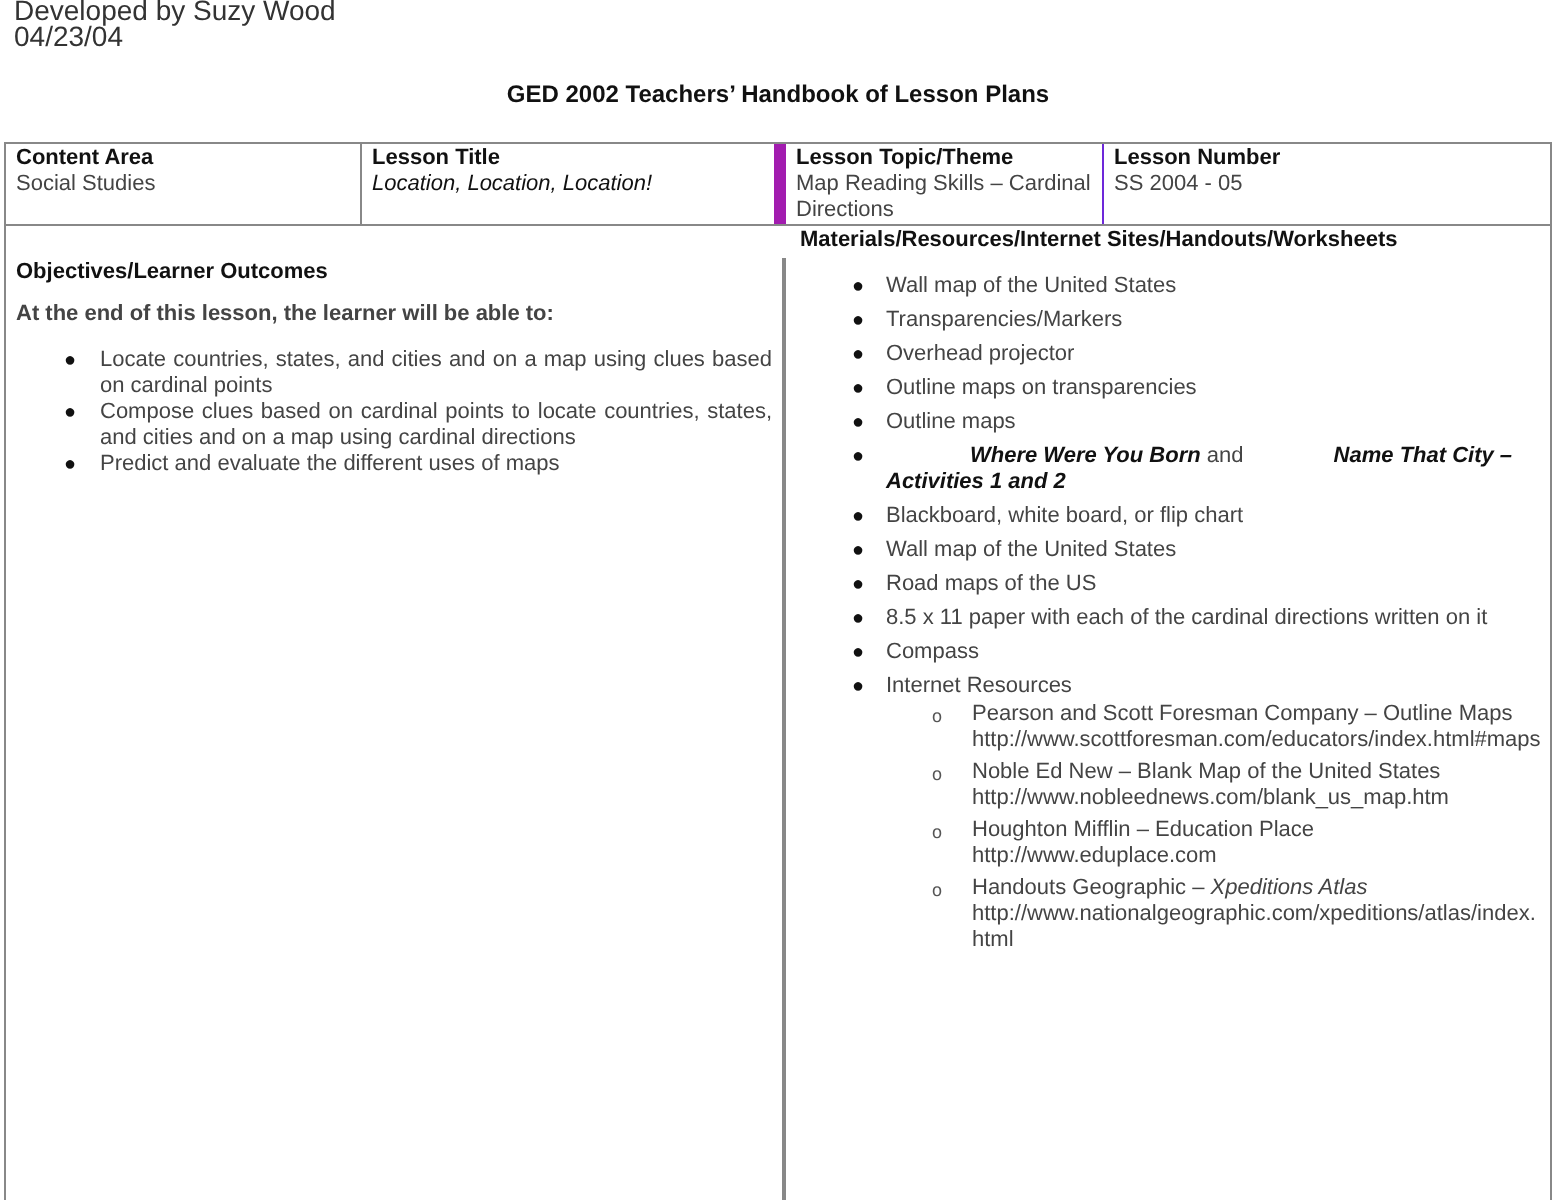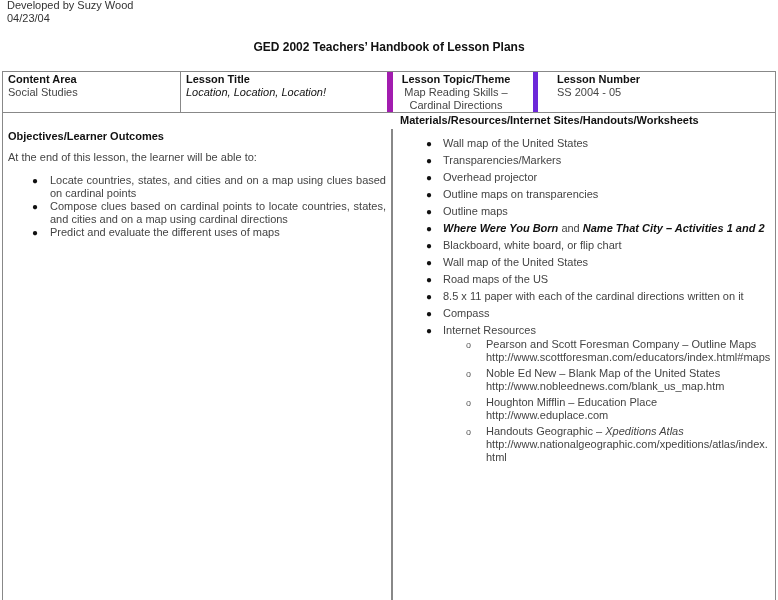--- a/index.html
+++ b/index.html
@@ -1,53 +1,53 @@
 <!DOCTYPE html>
 <html><head>
 <meta charset="utf-8">
 <style>
   html, body { margin: 0; padding: 0; background: #ffffff; }
   body {
     width: 778px; height: 600px; overflow: hidden; position: relative;
     font-family: "Liberation Sans", sans-serif; color: #333333;
   }
-  .meta { position: absolute; left: 7px; top: -1px; font-size: 11px; line-height: 13px; color: #333; }
+  .meta { position: absolute; left: 7px; top: -1px; font-size: 14px; line-height: 13px; color: #333; }
   .doc-title {
     position: absolute; left: 0; width: 778px; top: 40px; text-align: center;
     font-size: 12px; font-weight: bold; color: #111;
   }
   .tbl {
     position: absolute; left: 2px; top: 71px; width: 774px; height: 540px;
     border: 1px solid #888; box-sizing: border-box;
   }
   .row1 { position: absolute; left: 0; top: 0; right: 0; height: 40px; border-bottom: 1px solid #888; }
   .cell { position: absolute; top: 0; bottom: 0; box-sizing: border-box; padding: 1px 5px; font-size: 11px; line-height: 13px; }
   .c1 { left: 0; width: 178px; border-right: 1px solid #888; }
   .c2 { left: 178px; width: 212px; border-right: 6px solid #a21caf; }
-  .c3 { left: 376px; width: 159px; border-right: 5px solid #6d28d9; text-align: center; }
+  .c3 { left: 390px; width: 159px; border-right: 1px solid #6d28d9; }
   .c4 { left: 549px; right: 16px; }
   .hdr { font-weight: bold; color: #111; display: block; }
   .val { color: #444; display: block; }
   .val.bi { font-weight: normal; font-style: italic; color: #111; }
   .row2 { position: absolute; left: 0; right: 0; top: 41px; bottom: 0; }
   .left { position: absolute; left: 0; top: 0; bottom: 0; width: 390px; border-right: 2px solid #888; box-sizing: border-box; padding: 1px 5px; font-size: 11px; line-height: 13px; margin-top: 16px; }
   .right { position: absolute; left: 390px; right: 0; top: 0; bottom: 0; box-sizing: border-box; padding: 1px 5px 1px 7px; font-size: 11px; line-height: 13px; }
-  .intro { margin-top: 8px; color: #444; }
+  .intro { margin-top: 8px; color: #444; font-weight: bold; }
   ul { margin: 0; padding: 0; list-style: none; }
   .obj-list { margin-top: 10px; }
   .obj-list li { position: relative; padding-left: 42px; padding-right: 0; color: #444; text-align: justify; }
   .obj-list li .bul, .mat-list li .bul { position: absolute; left: 24px; top: 0; color: #111; font-size: 10px; }
   .mat-list { margin-top: 10px; }
   .mat-list > li { position: relative; padding-left: 43px; color: #444; margin-bottom: 4px; }
   .mat-list > li .bul { left: 26px; }
   .sub-list { margin-top: 1px; }
   .sub-list li { position: relative; padding-left: 43px; color: #444; margin-bottom: 3px; }
   .sub-list li .sbul { position: absolute; left: 23px; top: 1px; font-size: 9px; color: #555; }
   .url { display: block; color: #444; }
-  .b-i { font-weight: bold; font-style: italic; color: #111; }
+  .b-i { font-weight: bold; font-style: italic; color: #111; margin-left: 42px; }
   .ital { font-style: italic; }
 </style>
 </head>
 <body>
 
 <div class="meta">
   <div>Developed by Suzy Wood</div>
   <div>04/23/04</div>
 </div>
 

